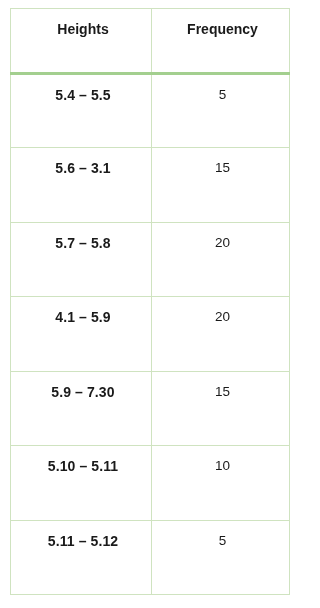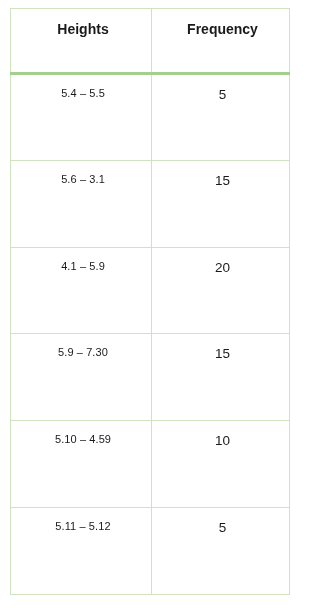--- a/index.html
+++ b/index.html
@@ -38,22 +38,22 @@
     height: 65px;
     box-sizing: border-box;
     color: #1a1a1a;
   }
   table.freq-table thead th {
     font-size: 14px;
     font-weight: bold;
     border-bottom: 3px solid #a3cf8f;
   }
   table.freq-table tbody td.cell-heights {
-    font-size: 11px;
-    font-weight: normal;
+    font-size: 14px;
+    font-weight: bold;
     letter-spacing: 0.1px;
   }
   table.freq-table tbody td.cell-frequency {
     font-size: 13.5px;
     font-weight: normal;
   }
 </style>
 </head>
 <body>
 
@@ -72,29 +72,33 @@
     <tbody>
       <tr>
         <td class="cell-heights">5.4 – 5.5</td>
         <td class="cell-frequency">5</td>
       </tr>
       <tr>
         <td class="cell-heights">5.6 – 3.1</td>
         <td class="cell-frequency">15</td>
       </tr>
       <tr>
+        <td class="cell-heights">5.7 – 5.8</td>
+        <td class="cell-frequency">20</td>
+      </tr>
+      <tr>
         <td class="cell-heights">4.1 – 5.9</td>
         <td class="cell-frequency">20</td>
       </tr>
       <tr>
         <td class="cell-heights">5.9 – 7.30</td>
         <td class="cell-frequency">15</td>
       </tr>
       <tr>
-        <td class="cell-heights">5.10 – 4.59</td>
+        <td class="cell-heights">5.10 – 5.11</td>
         <td class="cell-frequency">10</td>
       </tr>
       <tr>
         <td class="cell-heights">5.11 – 5.12</td>
         <td class="cell-frequency">5</td>
       </tr>
     </tbody>
   </table>
 </div>
 

